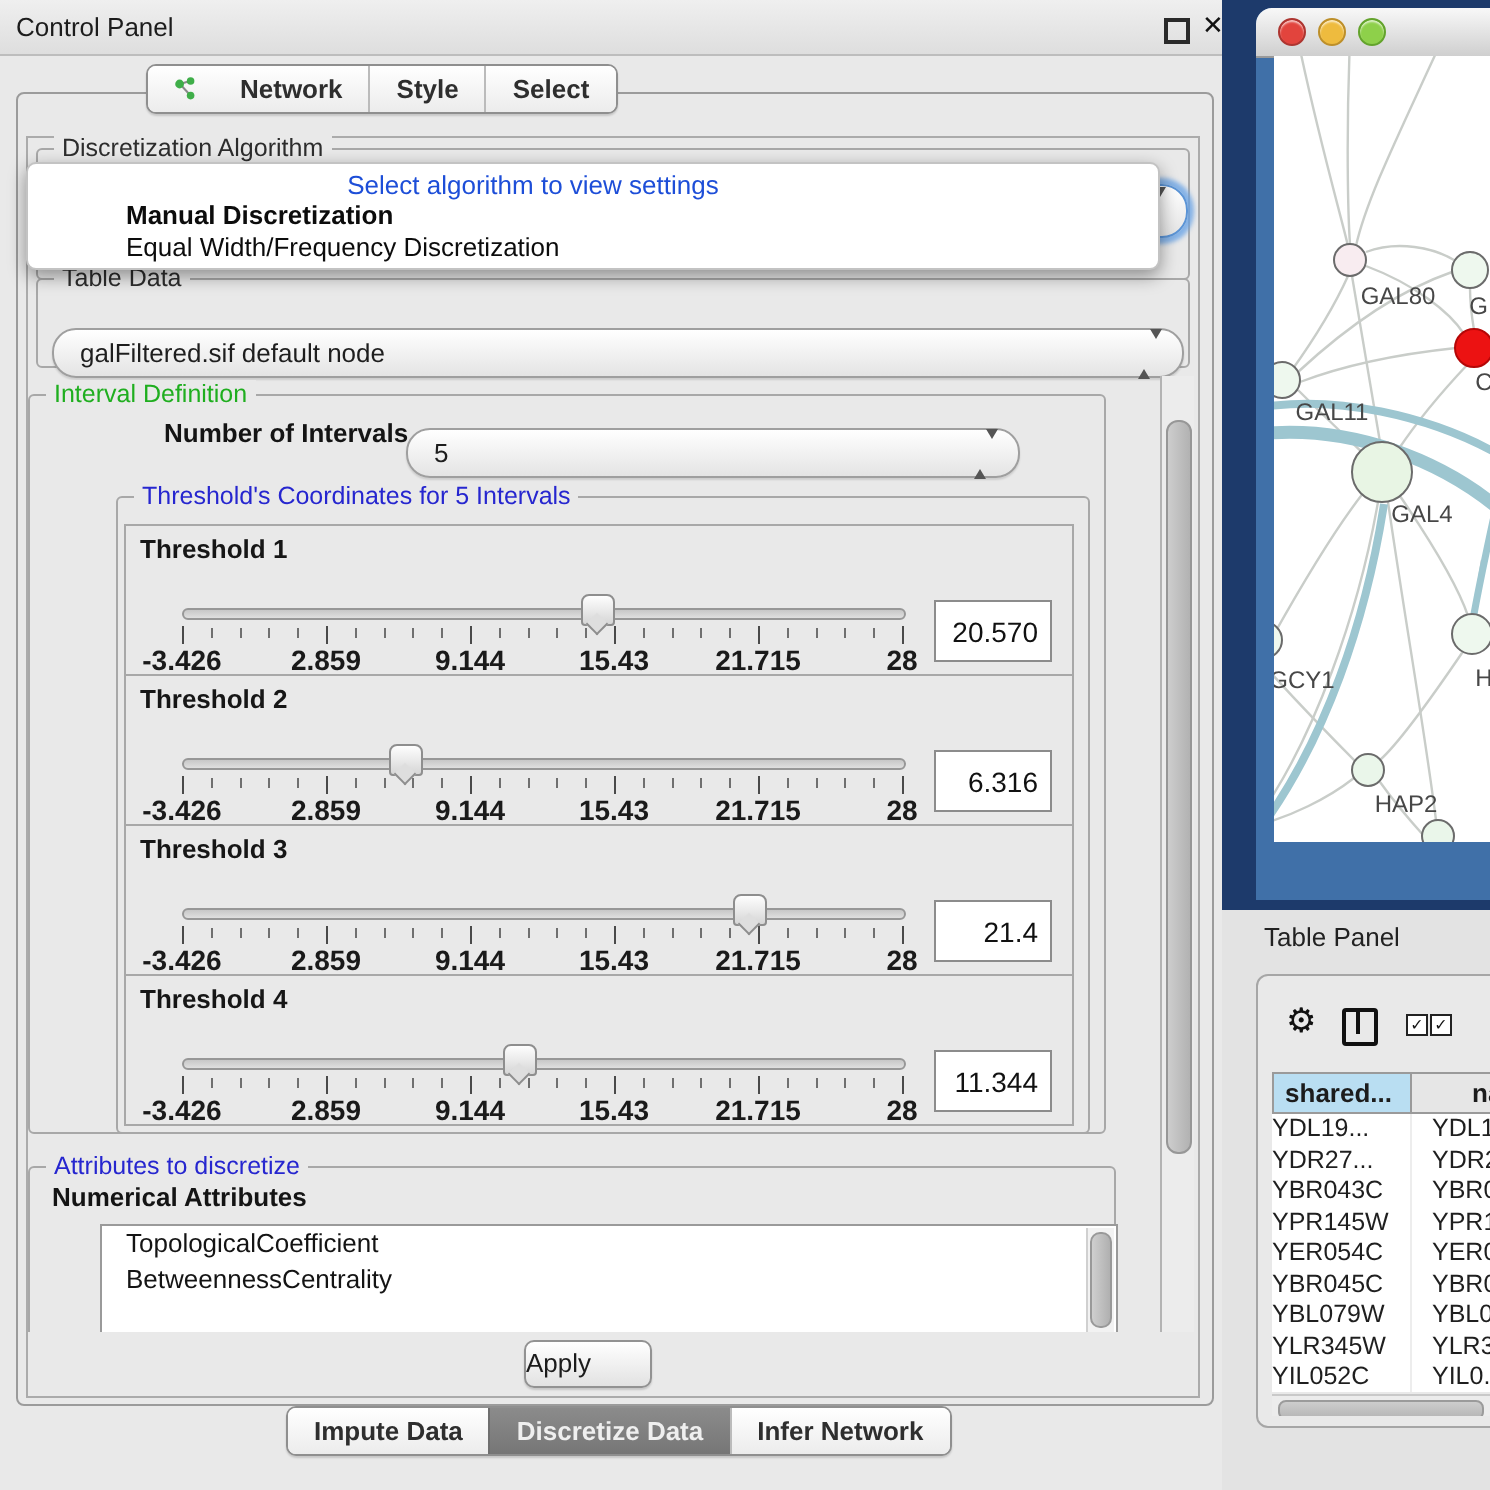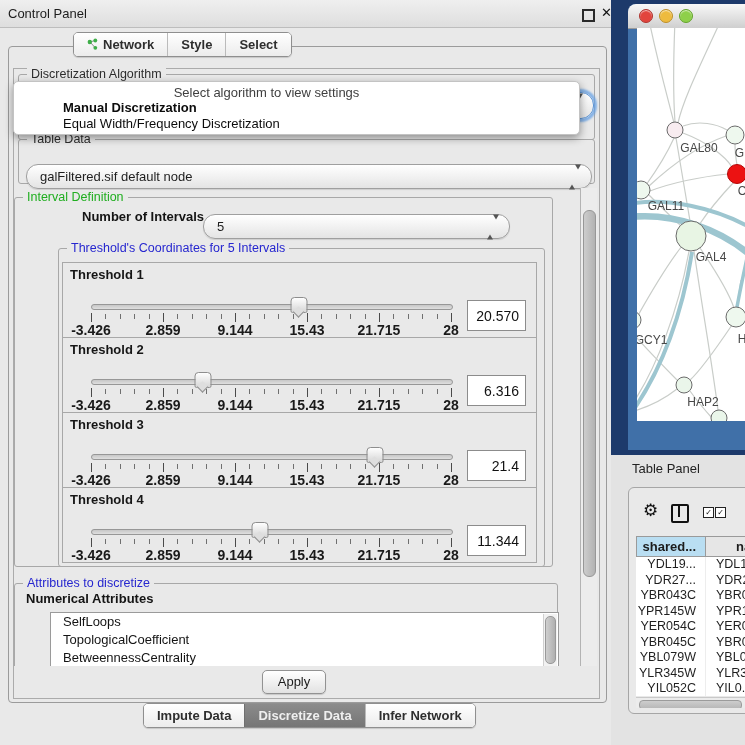--- a/index.html
+++ b/index.html
@@ -14,21 +14,21 @@
   
   #titlebar{left:0;top:0;width:617px;height:27px;
     background:linear-gradient(#efefef,#dedede);border-bottom:1px solid #bdbdbd;}
   #title-text{left:8px;top:0;height:27px;line-height:27px;font-size:13px;color:#1c1c1c;}
   #float-btn{left:582px;top:9px;width:9px;height:9px;border:2px solid #2a2a2a;background:transparent;}
   #close-btn{left:601px;top:5px;font-size:13px;font-weight:bold;color:#111;}
 
   
   .segbar{display:flex;height:23px;border:1px solid #8f8f8f;border-radius:5px;
     overflow:hidden;background:#fdfdfd;box-shadow:0 1px 1px rgba(0,0,0,.15);}
-  .seg{display:flex;align-items:center;gap:5px;padding:0 13px;font-size:13px;font-weight:600;
+  .seg{display:flex;align-items:center;gap:22px;padding:0 13px;font-size:13px;font-weight:600;
     color:#2e2e2e;line-height:23px;background:linear-gradient(#ffffff,#ececec);cursor:default;white-space:nowrap;}
   .seg + .seg{border-left:1px solid #bbbbbb;}
   .seg.sel{background:linear-gradient(#8b8b8b,#767676);color:#efefef;border-left:1px solid #6f6f6f;}
   #top-tabs{left:73px;top:32px;}
   #bottom-tabs{left:143px;top:703px;}
   .net-ic svg{display:block;}
 
   
   #tabpane{left:8px;top:46px;width:597px;height:655px;border:1px solid #9b9b9b;border-radius:4px;background:#e9e9e9;}
   #innerpanel{left:13px;top:68px;width:585px;height:629px;border:1px solid #ababab;background:#e9e9e9;}
@@ -47,21 +47,21 @@
   .stepper .up{width:0;height:0;border-left:3.5px solid transparent;border-right:3.5px solid transparent;
     border-bottom:5px solid #555;margin-bottom:3px;}
   .stepper .dn{width:0;height:0;border-left:3.5px solid transparent;border-right:3.5px solid transparent;
     border-top:5px solid #555;}
   #algo-combo{left:26px;top:92px;width:566px;height:25px;border-radius:13px;
     border-color:#5b94d6;box-shadow:0 0 2px 3px rgba(100,160,230,.75);}
 
   
   #algo-popup{left:13px;top:81px;width:565px;height:52px;background:#ffffff;border:1px solid #c3c3c3;
     border-radius:5px;box-shadow:0 3px 9px rgba(0,0,0,.4);z-index:40;}
-  #algo-popup .ph{position:absolute;left:0;right:60px;top:3px;text-align:center;font-size:13px;color:#404040;}
+  #algo-popup .ph{position:absolute;left:0;right:60px;top:3px;text-align:center;font-size:13px;color:#1d4ed8;}
   #algo-popup .opt{position:absolute;left:2px;font-size:13px;color:#0c0c0c;white-space:nowrap;margin-left:47px;}
   #algo-popup .opt.b{font-weight:bold;top:18px;}
   #algo-popup .opt.r{top:34px;}
 
   
   #scrollarea{left:14px;top:188px;width:566px;height:478px;overflow:hidden;}
   #vscroll{left:580px;top:188px;width:16px;height:478px;background:#ececec;border-left:1px solid #b3b3b3;}
   #vscroll .vthumb{position:absolute;left:2px;top:22px;width:11px;height:365px;border-radius:6px;
     background:linear-gradient(to right,#cdcdcd,#b2b2b2);border:1px solid #979797;}
 
@@ -83,21 +83,21 @@
 
   
   #attr-list{position:absolute;left:36px;top:424px;width:507px;height:60px;background:#ffffff;border:1px solid #9a9a9a;}
   .list-item{font-size:13px;color:#141414;line-height:18px;padding-left:12px;white-space:nowrap;}
   #attr-scroll{position:absolute;right:1px;top:1px;width:13px;height:58px;background:#f2f2f2;border-left:1px solid #d0d0d0;}
   #attr-scroll .vthumb2{position:absolute;left:1px;top:2px;width:9px;height:46px;border-radius:5px;
     background:linear-gradient(to right,#cfcfcf,#b0b0b0);border:1px solid #999;}
 
   
   #apply-btn{left:262px;top:670px;width:62px;height:22px;border:1px solid #929292;border-radius:5px;
-    background:linear-gradient(#ffffff,#e2e2e2);font-size:13px;color:#1b1b1b;text-align:center;line-height:22px;
+    background:linear-gradient(#ffffff,#e2e2e2);font-size:13px;color:#1b1b1b;text-align:left;line-height:22px;
     box-shadow:0 1px 1px rgba(0,0,0,.15);}
 
   
   #navy-bg{left:611px;top:0;width:134px;height:455px;background:#1d3a6b;}
   #netwin{left:628px;top:4px;width:117px;height:446px;background:#4070a8;border-radius:8px 0 0 0;}
   #netwin-titlebar{left:628px;top:4px;width:117px;height:24px;border-radius:8px 0 0 0;
     background:linear-gradient(#f8f8f8,#cfcfcf);border-bottom:1px solid #9a9a9a;}
   .tlight{position:absolute;top:9px;width:12px;height:12px;border-radius:50%;box-shadow:inset 0 1px 1px rgba(255,255,255,.7);}
   #tl-red{left:639px;background:#e2443d;border:1px solid #ad3530;}
   #tl-yellow{left:659px;background:#eebb3e;border:1px solid #bd8f2a;}
@@ -115,21 +115,21 @@
   #split-icon::after{content:"";position:absolute;left:5px;top:0;width:2px;height:11px;background:#111;}
   .cb{position:absolute;top:507px;width:9px;height:9px;border:1px solid #222;font-size:8px;line-height:9px;text-align:center;color:#111;background:#fff;}
   #cb1{left:703px;} #cb2{left:715px;}
   #tbl{left:636px;top:536px;width:109px;height:172px;overflow:hidden;}
   #tbl-header{position:absolute;left:0;top:0;height:21px;display:flex;}
   .hcell{box-sizing:border-box;border:1px solid #9a9a9a;font-size:13px;color:#1c1c1c;line-height:19px;font-weight:bold;}
   #hc1{width:70px;background:#b9def2;text-align:right;padding-right:9px;}
   #hc2{width:80px;background:#e6e6e6;border-left:none;padding-left:30px;}
   #tbl-body{position:absolute;left:0;top:21px;width:150px;height:139px;background:#ffffff;overflow:hidden;}
   .trow{display:flex;height:15.5px;font-size:12.5px;color:#1f1f1f;}
-  .tc1{width:70px;text-align:right;padding-right:9px;box-sizing:border-box;border-right:1px solid #ededed;}
+  .tc1{width:70px;text-align:left;padding-right:9px;box-sizing:border-box;border-right:1px solid #ededed;}
   .tc2{width:80px;padding-left:10px;box-sizing:border-box;}
   #hscroll{position:absolute;left:0;top:161px;width:109px;height:11px;background:#ececec;border-top:1px solid #c9c9c9;}
   #hscroll .hthumb{position:absolute;left:3px;top:1.5px;width:101px;height:8px;border-radius:4px;
     background:linear-gradient(#cdcdcd,#b5b5b5);border:1px solid #9b9b9b;}
 </style>
 </head>
 <body>
 
 <div id="root">
 
@@ -266,21 +266,20 @@
           <div class="th-value">11.344</div>
         </div>
       </div>
 
     <div class="group" style="left:0;top:395px;width:542px;height:100px;">
       <div class="gtitle blue">Attributes to discretize</div>
     </div>
     <div class="abs" style="left:12px;top:403px;font-size:13px;font-weight:bold;color:#141414;">Numerical Attributes</div>
     <div id="attr-list">
       <div id="attr-items">
-          <div class="list-item">SelfLoops</div>
           <div class="list-item">TopologicalCoefficient</div>
           <div class="list-item">BetweennessCentrality</div>
         </div>
       <div id="attr-scroll">
           <div class="vthumb2"></div>
         </div>
     </div>
   </div>
 
   <div class="abs" id="vscroll">

